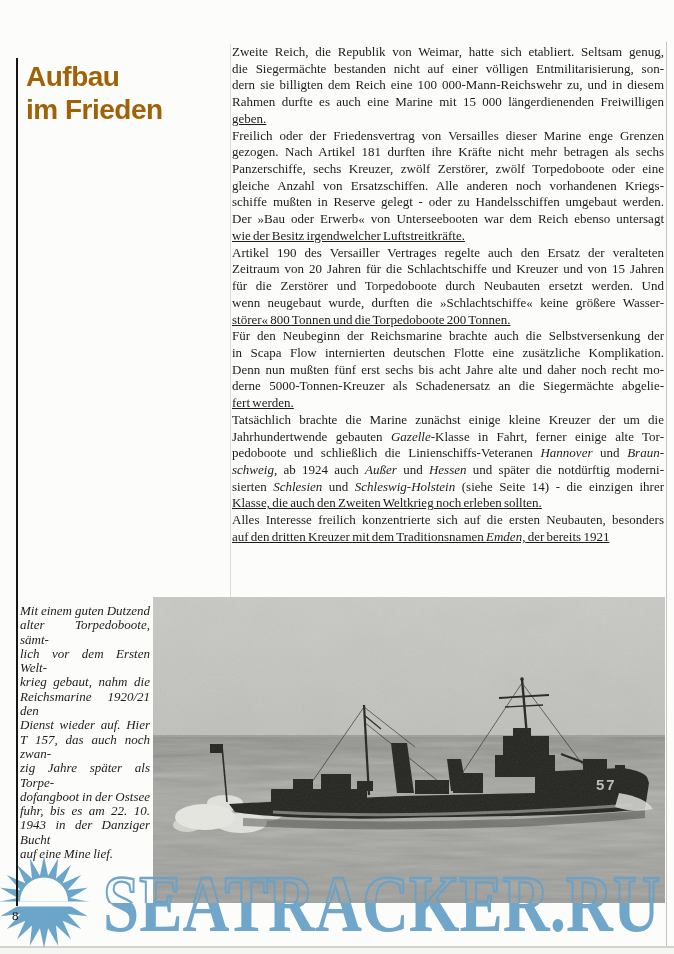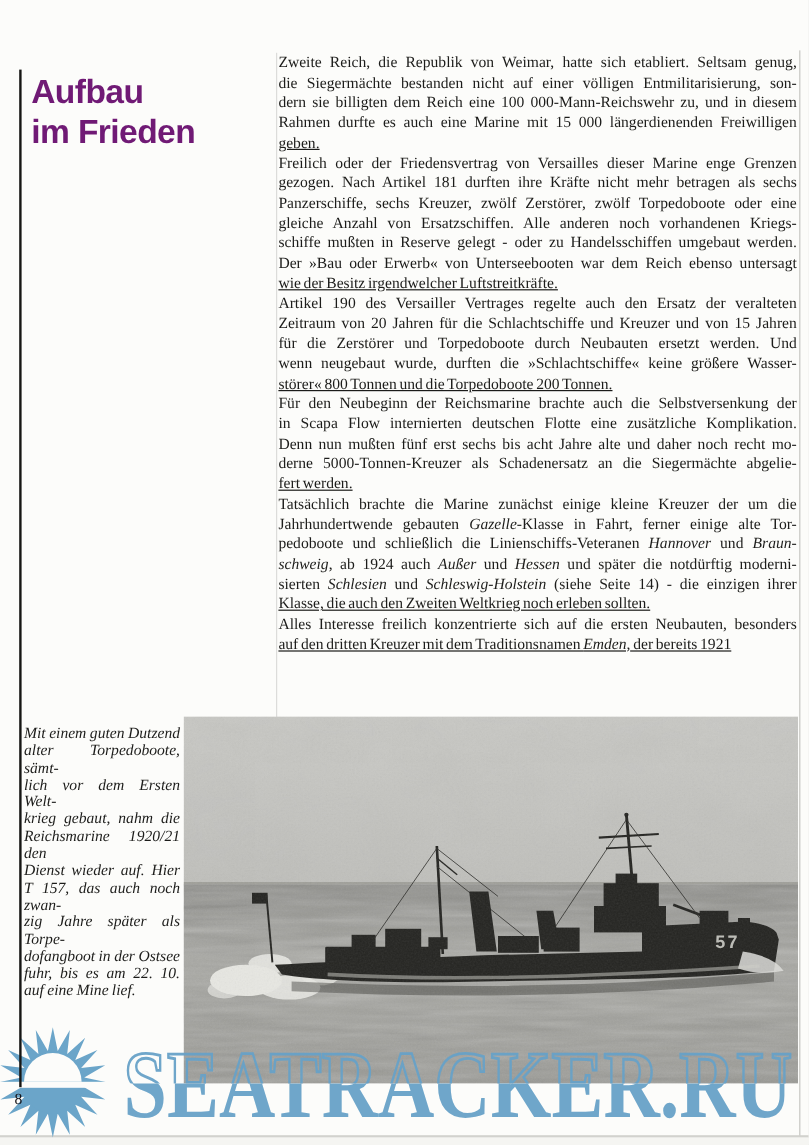--- a/index.html
+++ b/index.html
@@ -7,21 +7,21 @@
         font-family:"Liberation Serif", serif;color:#1c1c1a;}
   
   .title-rule{position:absolute;left:16px;top:58px;width:2px;height:848px;background:#161614;z-index:6;}
   .col-rule-left{position:absolute;left:230px;top:44px;width:1px;height:556px;background:rgba(110,110,105,.22);}
   .page-edge-right{position:absolute;left:666px;top:42px;width:1px;height:905px;background:#c6c6c2;}
   .bottom-edge{position:absolute;left:0;top:946px;width:674px;height:2px;background:#d2d2ce;}
   .bottom-strip{position:absolute;left:0;top:948px;width:674px;height:6px;background:#f5f5f2;}
   
   .heading{position:absolute;left:26px;top:60px;z-index:2;
            font-family:"Liberation Sans", sans-serif;font-weight:bold;font-size:28px;
-           line-height:33px;letter-spacing:-.5px;color:#701a75;}
+           line-height:33px;letter-spacing:-.5px;color:#a16207;}
   
   .body-col{position:absolute;left:232px;top:44px;width:432px;font-size:13px;line-height:16.72px;}
   .bl{text-align:justify;text-align-last:justify;word-spacing:-1px;white-space:normal;}
   .bl-last{text-align-last:left;text-decoration:underline;}
   
   .caption{position:absolute;left:20px;top:604px;width:130px;font-size:13px;line-height:14.3px;
            font-style:italic;}
   .cl{text-align:justify;text-align-last:justify;word-spacing:-.5px;}
   .cl-last{text-align-last:left;}
   
@@ -98,20 +98,21 @@
       <div class="cl">Mit einem guten Dutzend</div>
       <div class="cl">alter Torpedoboote, sämt-</div>
       <div class="cl">lich vor dem Ersten Welt-</div>
       <div class="cl">krieg gebaut, nahm die</div>
       <div class="cl">Reichsmarine 1920/21 den</div>
       <div class="cl">Dienst wieder auf. Hier</div>
       <div class="cl">T 157, das auch noch zwan-</div>
       <div class="cl">zig Jahre später als Torpe-</div>
       <div class="cl">dofangboot in der Ostsee</div>
       <div class="cl">fuhr, bis es am 22. 10.</div>
+      <div class="cl">1943 in der Danziger Bucht</div>
       <div class="cl cl-last">auf eine Mine lief.</div>
     </div>
 
   <svg class="photo" viewBox="0 0 512 306" preserveAspectRatio="none" aria-hidden="true">
     <defs>
       <linearGradient id="skyG" x1="0" y1="0" x2="0" y2="1">
         <stop offset="0" stop-color="#c9c9c5"></stop>
           <stop offset="1" stop-color="#bfbfbb"></stop>
       </linearGradient>
       <linearGradient id="seaG" x1="0" y1="0" x2="0" y2="1">

